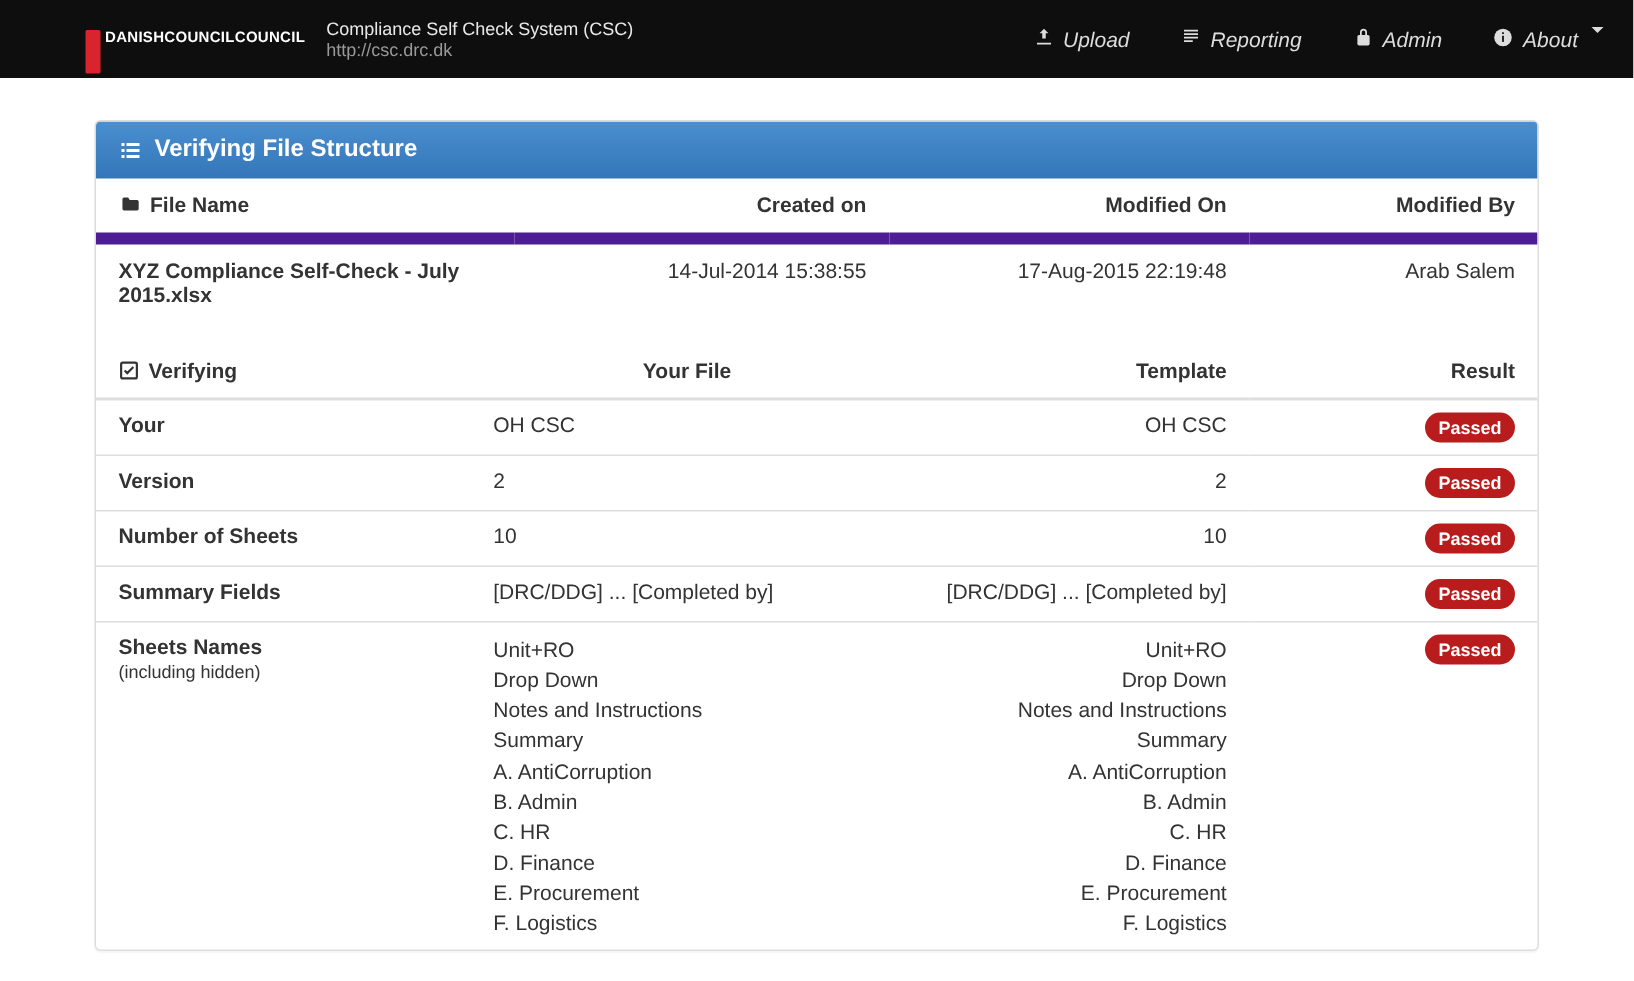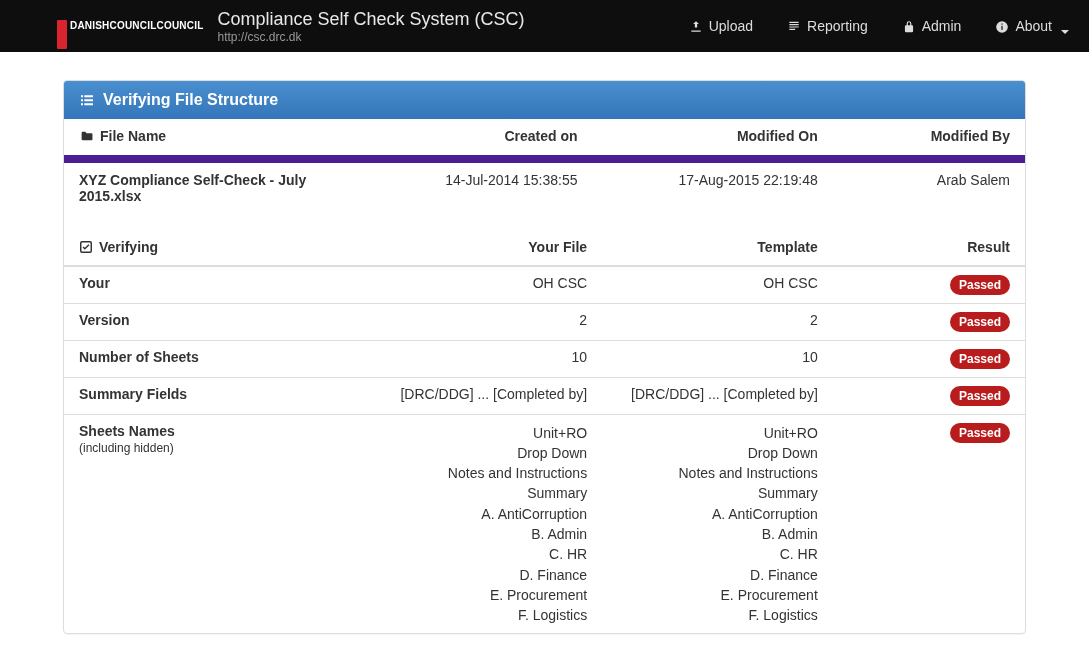--- a/index.html
+++ b/index.html
@@ -30,45 +30,46 @@
   .brand-logo .box {
     width: 10px;
     height: 29px;
     background: #d9232e;
     position: absolute;
     left: -13px;
     top: -2px;
     border-radius:1px;
   }
   .brand-title {
-    font-size: 18px;
+    font-size: 12px;
     font-weight: 400;
     color: #e8e8e8;
   }
   .brand-sub {
     font-size: 12px;
     color: #999;
     margin-top: 0px;
   }
   .brand-block { display:flex; flex-direction:column; }
   .brand-wrap { display:flex; align-items:center; }
   .nav {
     margin-left: auto;
     display: flex;
     gap: 34px;
     align-items: center;
     color: #eee;
   }
   .nav-item {
     display: flex;
-    align-items: flex-end;
+    align-items: flex-start;
     gap: 6px;
     font-size: 14px;
     color: #ddd;
     cursor: pointer;
+    font-style: italic;
   }
   .nav-item svg { fill: #ddd; }
   .caret {
     display:inline-block; width:0; height:0;
     border-left:4px solid transparent;
     border-right:4px solid transparent;
     border-top:4px solid #ddd;
     margin-left:3px;
   }
 
@@ -125,21 +126,21 @@
     padding: 8px 15px;
     border-top: 1px solid #ddd;
     vertical-align: top;
   }
   table.verify thead th {
     font-weight: 700;
     border-top:none;
     border-bottom: 2px solid #ddd;
   }
   .vcol-label { width: 26%; text-align:left;}
-  .vcol-your  { width: 30%; text-align:right;}
+  .vcol-your  { width: 30%; }
   .vcol-temp  { width: 24%; text-align:right;}
   .vcol-res   { width: 20%; text-align:right;}
 
   .badge {
     display:inline-block;
     background: #b91c1c;
     color:#fff;
     font-size:12px;
     font-weight:700;
     padding:3px 9px;

